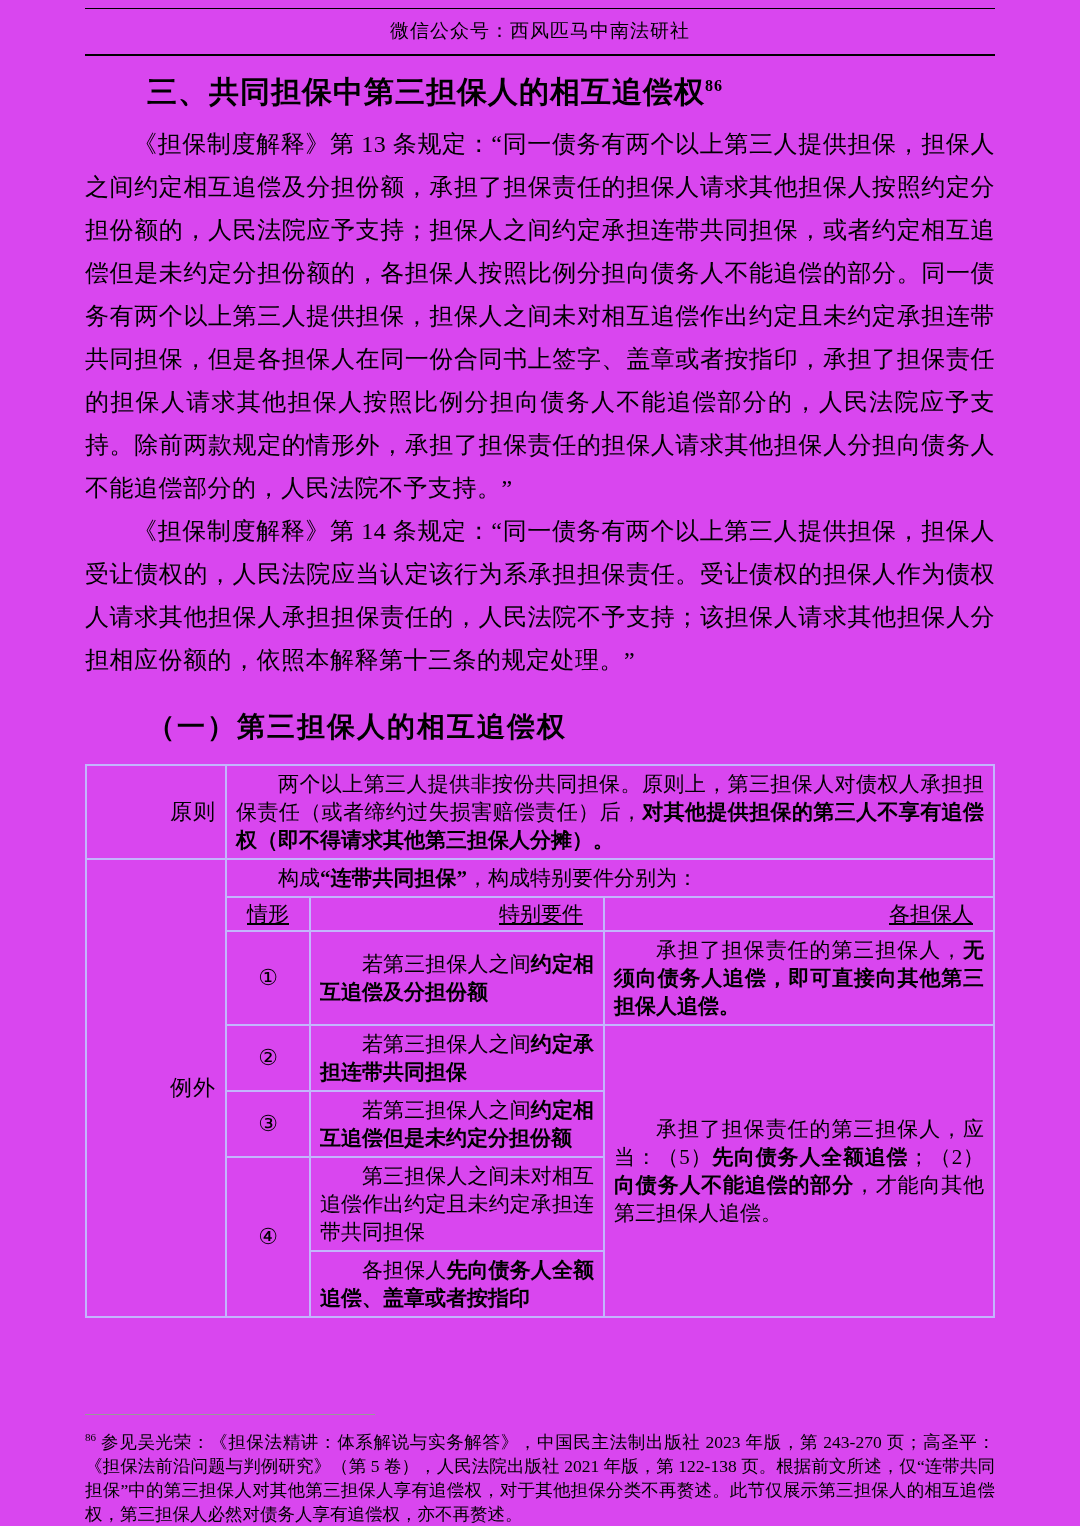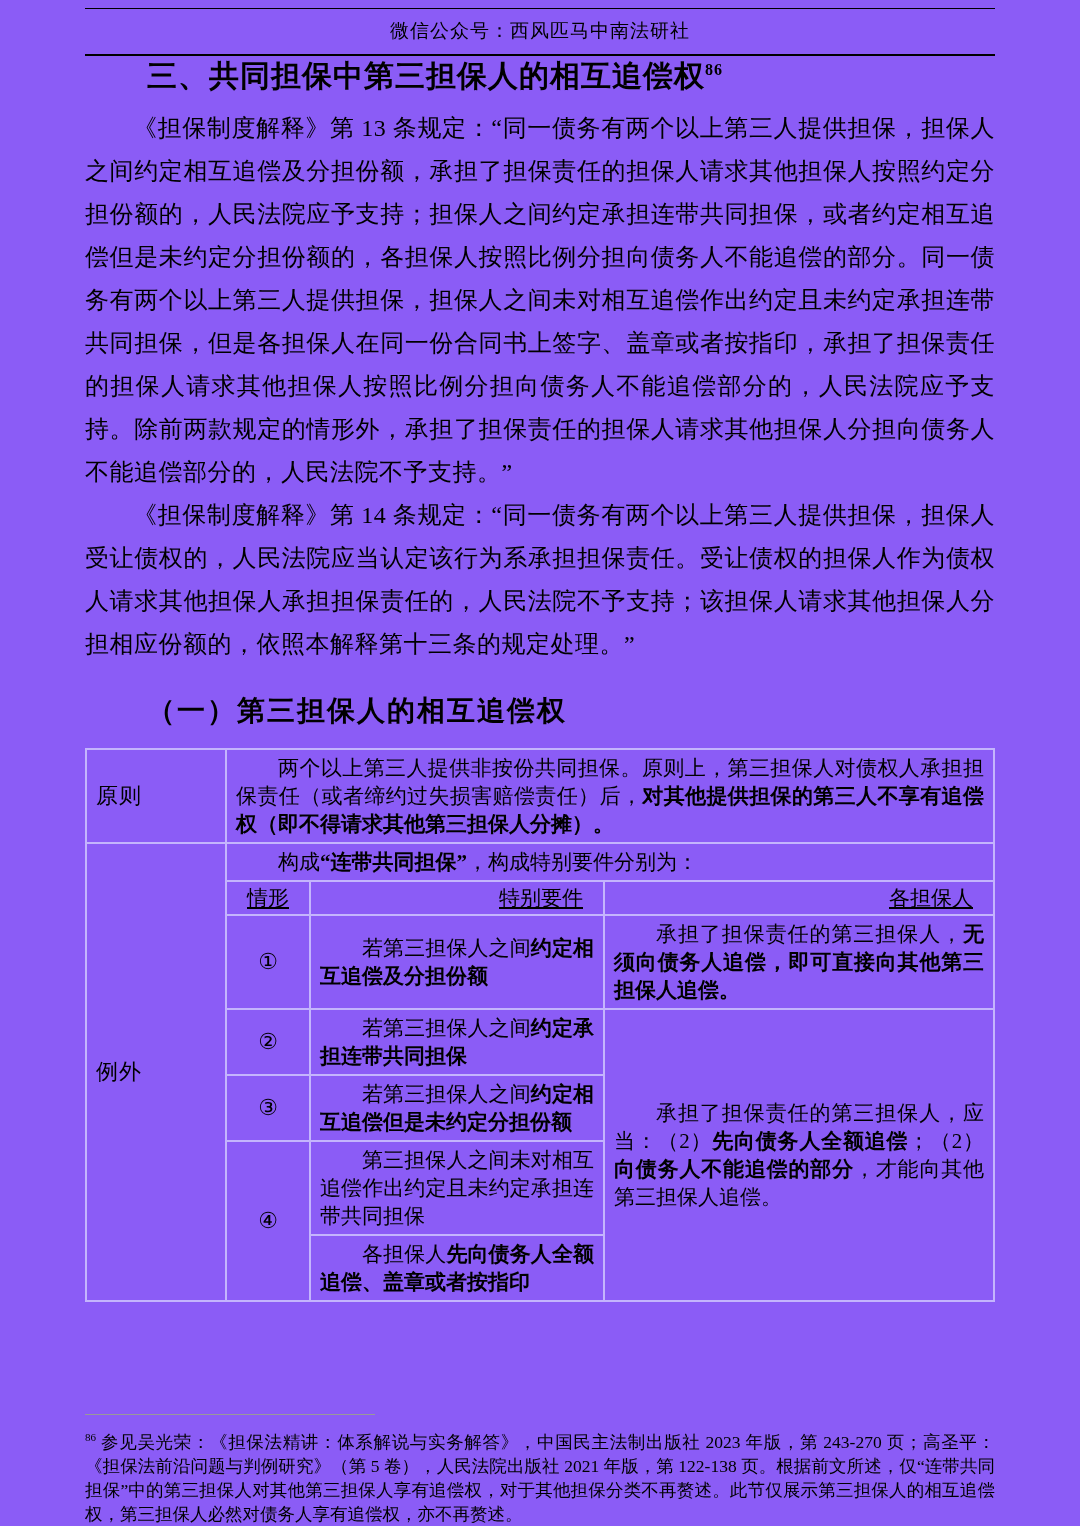--- a/index.html
+++ b/index.html
@@ -1,40 +1,40 @@
 <!DOCTYPE html>
 <html><head>
 <meta charset="utf-8">
 <style>
   * { box-sizing: border-box; }
   html, body { margin: 0; padding: 0; background: #ffffff; }
   .page {
     width: 1080px;
     height: 1526px;
     margin: 0 auto;
-    background: #8b5cf6;
+    background: #d946ef;
     color: #000000;
     padding: 0 85px;
     font-family: "Liberation Serif", serif;
     display: flex;
     flex-direction: column;
   }
   
   .header { padding-top: 8px; }
   .header-rule-top { border-top: 1px solid #000; }
   .header-text {
     text-align: center;
     font-size: 19px;
     padding: 9px 0 10px 0;
     letter-spacing: 1px;
   }
   .header-rule-bottom { border-top: 2px solid #000; }
   
   .title {
-    margin: 0 0 10px 0;
+    margin: 16px 0 10px 0;
     padding-left: 62px;
     font-size: 30px;
     font-weight: bold;
     letter-spacing: 1px;
   }
   .title sup { font-size: 16px; vertical-align: super; font-weight: bold; }
   
   .body-para {
     margin: 0;
     font-size: 24px;
@@ -59,21 +59,21 @@
     table-layout: fixed;
   }
   table.rule-table td {
     border: 2px solid #c4b5fd;
     vertical-align: middle;
     padding: 4px 9px;
     line-height: 28px;
     overflow: hidden;
   }
   td.label-cell {
-    text-align: left;
+    text-align: right;
     font-size: 22px;
     letter-spacing: 1px;
   }
   td.flow-cell {
     text-indent: 2em;
     text-align: justify;
     line-height: 30px;
     padding: 10px 10px;
   }
   td.intro-cell {
@@ -159,21 +159,21 @@
         <td>各担保人</td>
       </tr>
       <tr>
         <td class="case-cell">①</td>
         <td class="req-cell"><span>若第三担保人之间</span><span class="b">约定相互追偿及分担份额</span></td>
         <td class="eff-cell"><span>承担了担保责任的第三担保人，</span><span class="b">无须向债务人追偿，即</span><span class="b u">可直接</span><span class="b">向其他第三担保人追偿。</span></td>
       </tr>
       <tr>
         <td class="case-cell">②</td>
         <td class="req-cell"><span>若第三担保人之间</span><span class="b">约定承担连带共同担保</span></td>
-        <td class="eff-cell" rowspan="4"><span>承担了担保责任的第三担保人，应当：（2）</span><span class="b u">先向债务人全额追偿</span><span>；（2）</span><span class="b u">向债务人不能追偿的部分</span><span>，才能向其他第三担保人追偿。</span></td>
+        <td class="eff-cell" rowspan="4"><span>承担了担保责任的第三担保人，应当：（5）</span><span class="b u">先向债务人全额追偿</span><span>；（2）</span><span class="b u">向债务人不能追偿的部分</span><span>，才能向其他第三担保人追偿。</span></td>
       </tr>
       <tr>
         <td class="case-cell">③</td>
         <td class="req-cell"><span>若第三担保人之间</span><span class="b">约定相互追偿但是未约定分担份额</span></td>
       </tr>
       <tr>
         <td class="case-cell" rowspan="2">④</td>
         <td class="req-cell"><span>第三担保人之间未对相互追偿作出约定且未约定承担连带共同担保</span></td>
       </tr>
       <tr>

